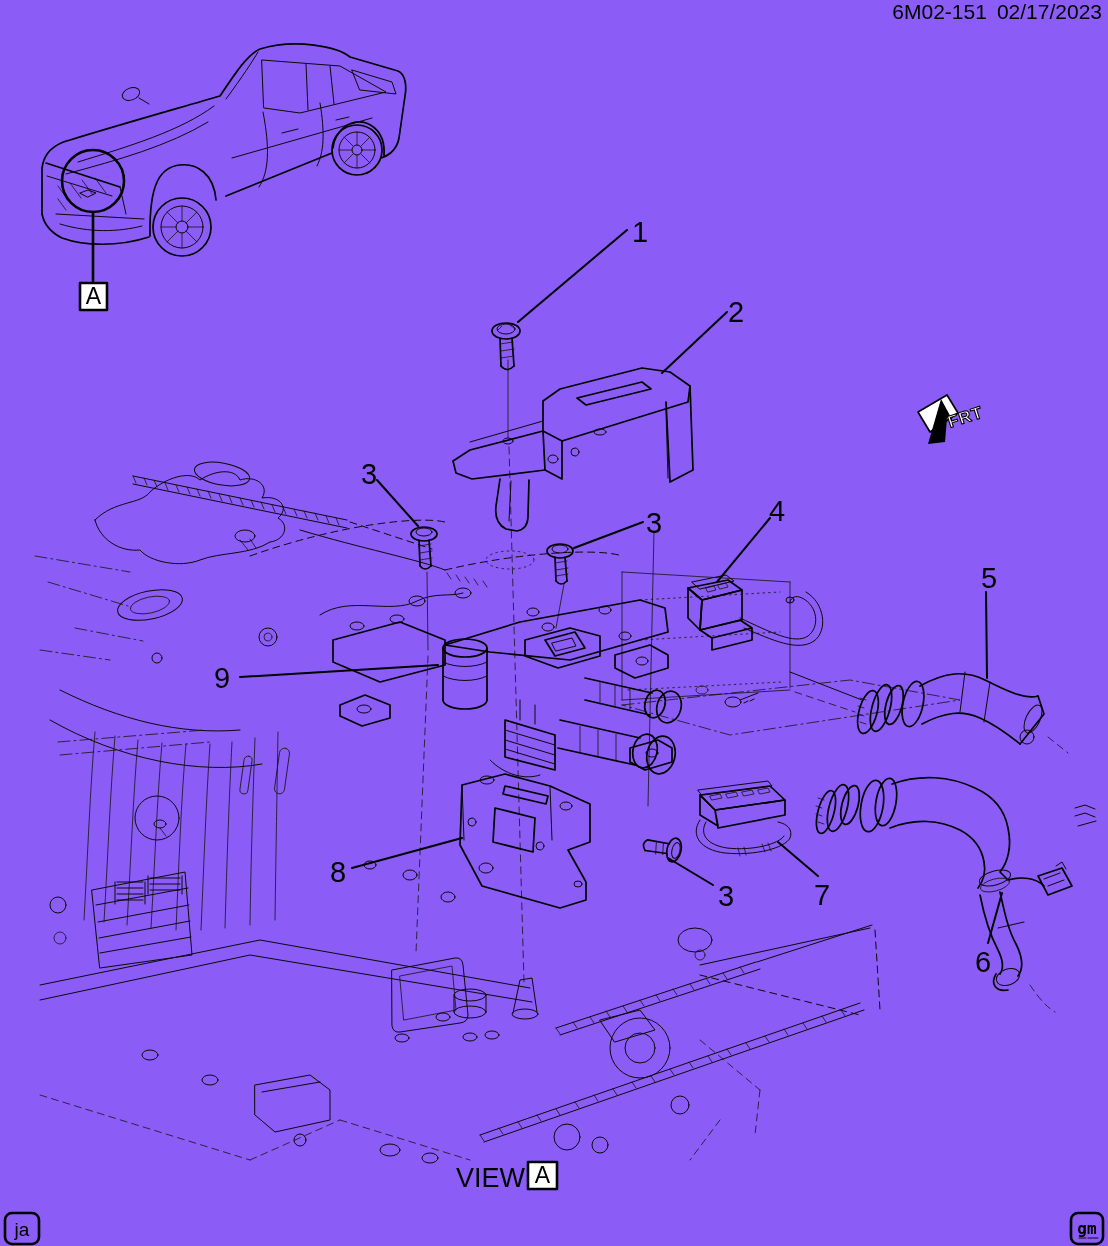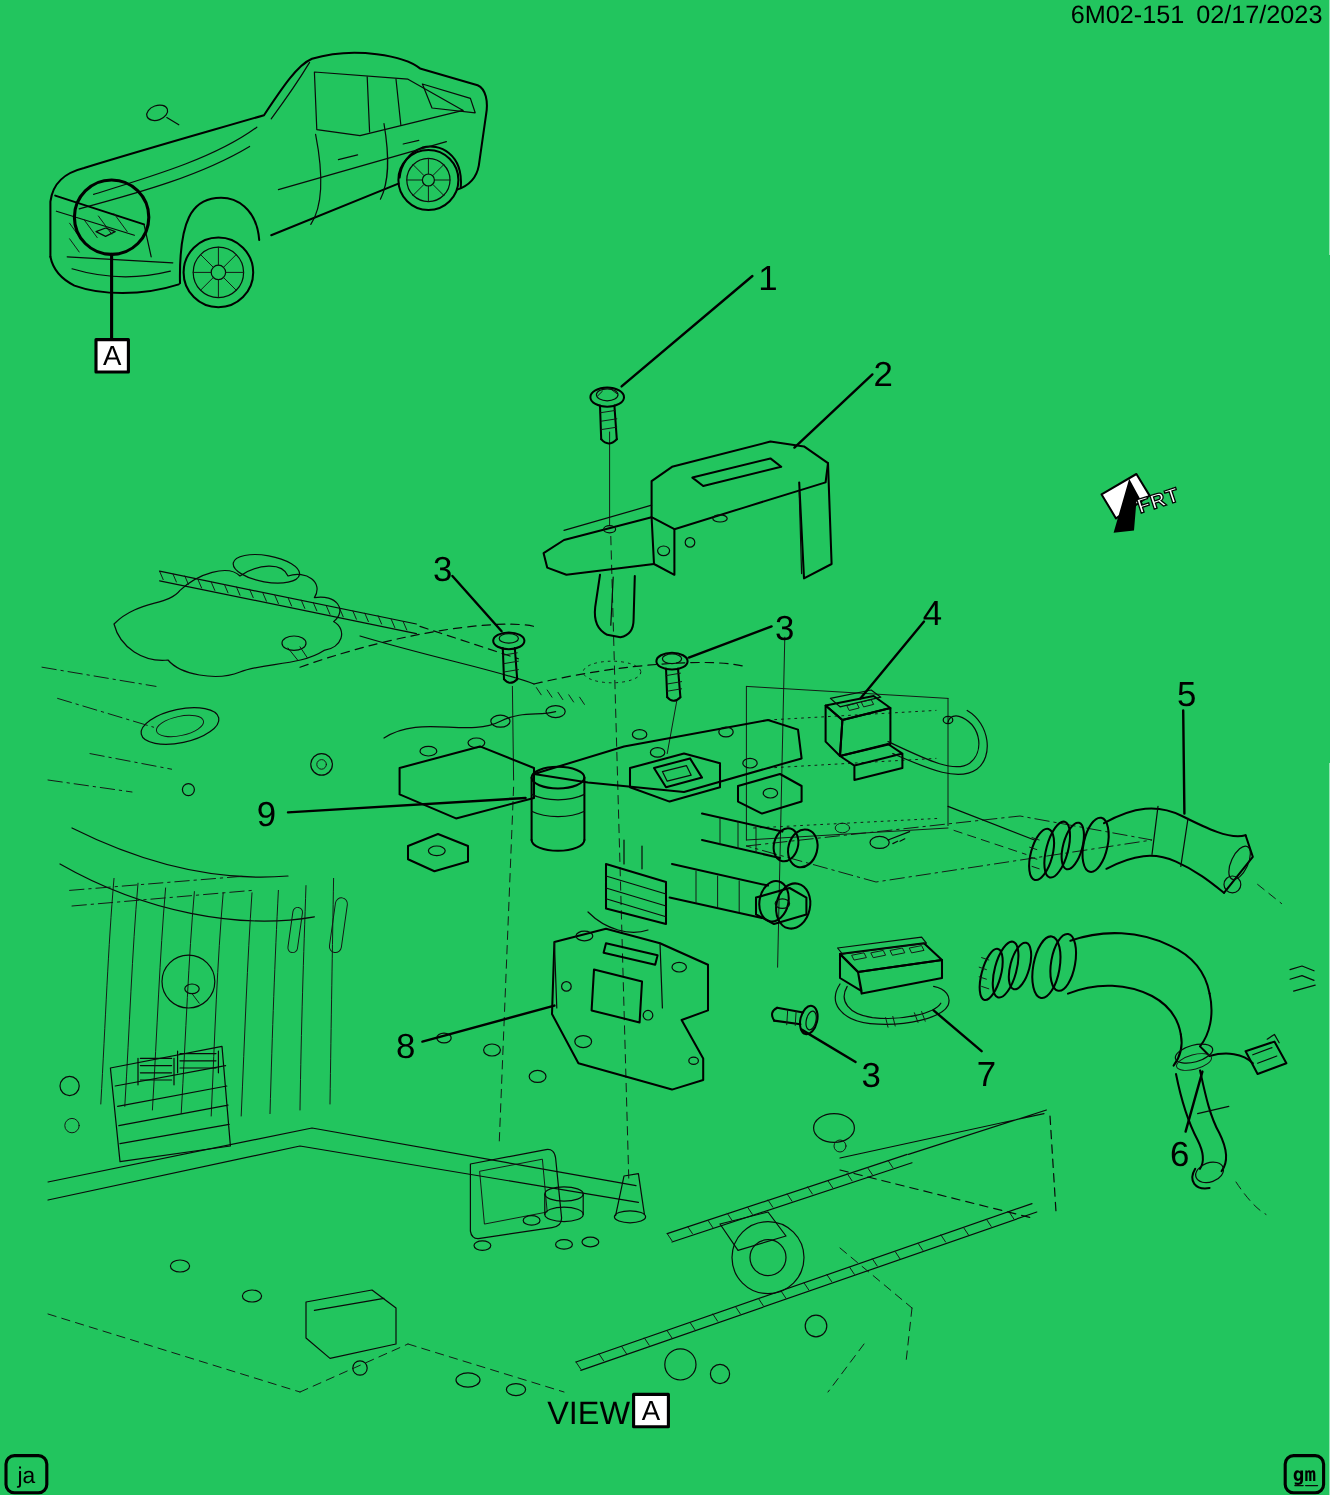--- a/index.html
+++ b/index.html
@@ -1,16 +1,16 @@
 <!DOCTYPE html>
 <html><head>
 <meta charset="utf-8">
 <style>
   html,body{margin:0;padding:0;background:#fff;}
-  .page{width:1108px;height:1246px;position:relative;background:#22c55e;overflow:hidden;}
+  .page{width:1108px;height:1246px;position:relative;background:#8b5cf6;overflow:hidden;}
   svg{display:block;}
   .s  {fill:none;stroke:#000;stroke-width:1.7;stroke-linecap:round;stroke-linejoin:round;}
   .s2 {fill:none;stroke:#000;stroke-width:2.6;stroke-linecap:round;stroke-linejoin:round;}
   .b  {fill:none;stroke:#0a0a0a;stroke-width:1;stroke-linecap:round;stroke-linejoin:round;}
   .t  {fill:none;stroke:#141414;stroke-width:.8;stroke-linecap:round;stroke-linejoin:round;}
   .wf {fill:#fff;}
   .da {stroke-dasharray:7 5;}
   .dd {stroke-dasharray:12 4 2 4;}
   .do {stroke-dasharray:1.6 4;}
   .ld {fill:none;stroke:#000;stroke-width:2;stroke-linecap:round;}

